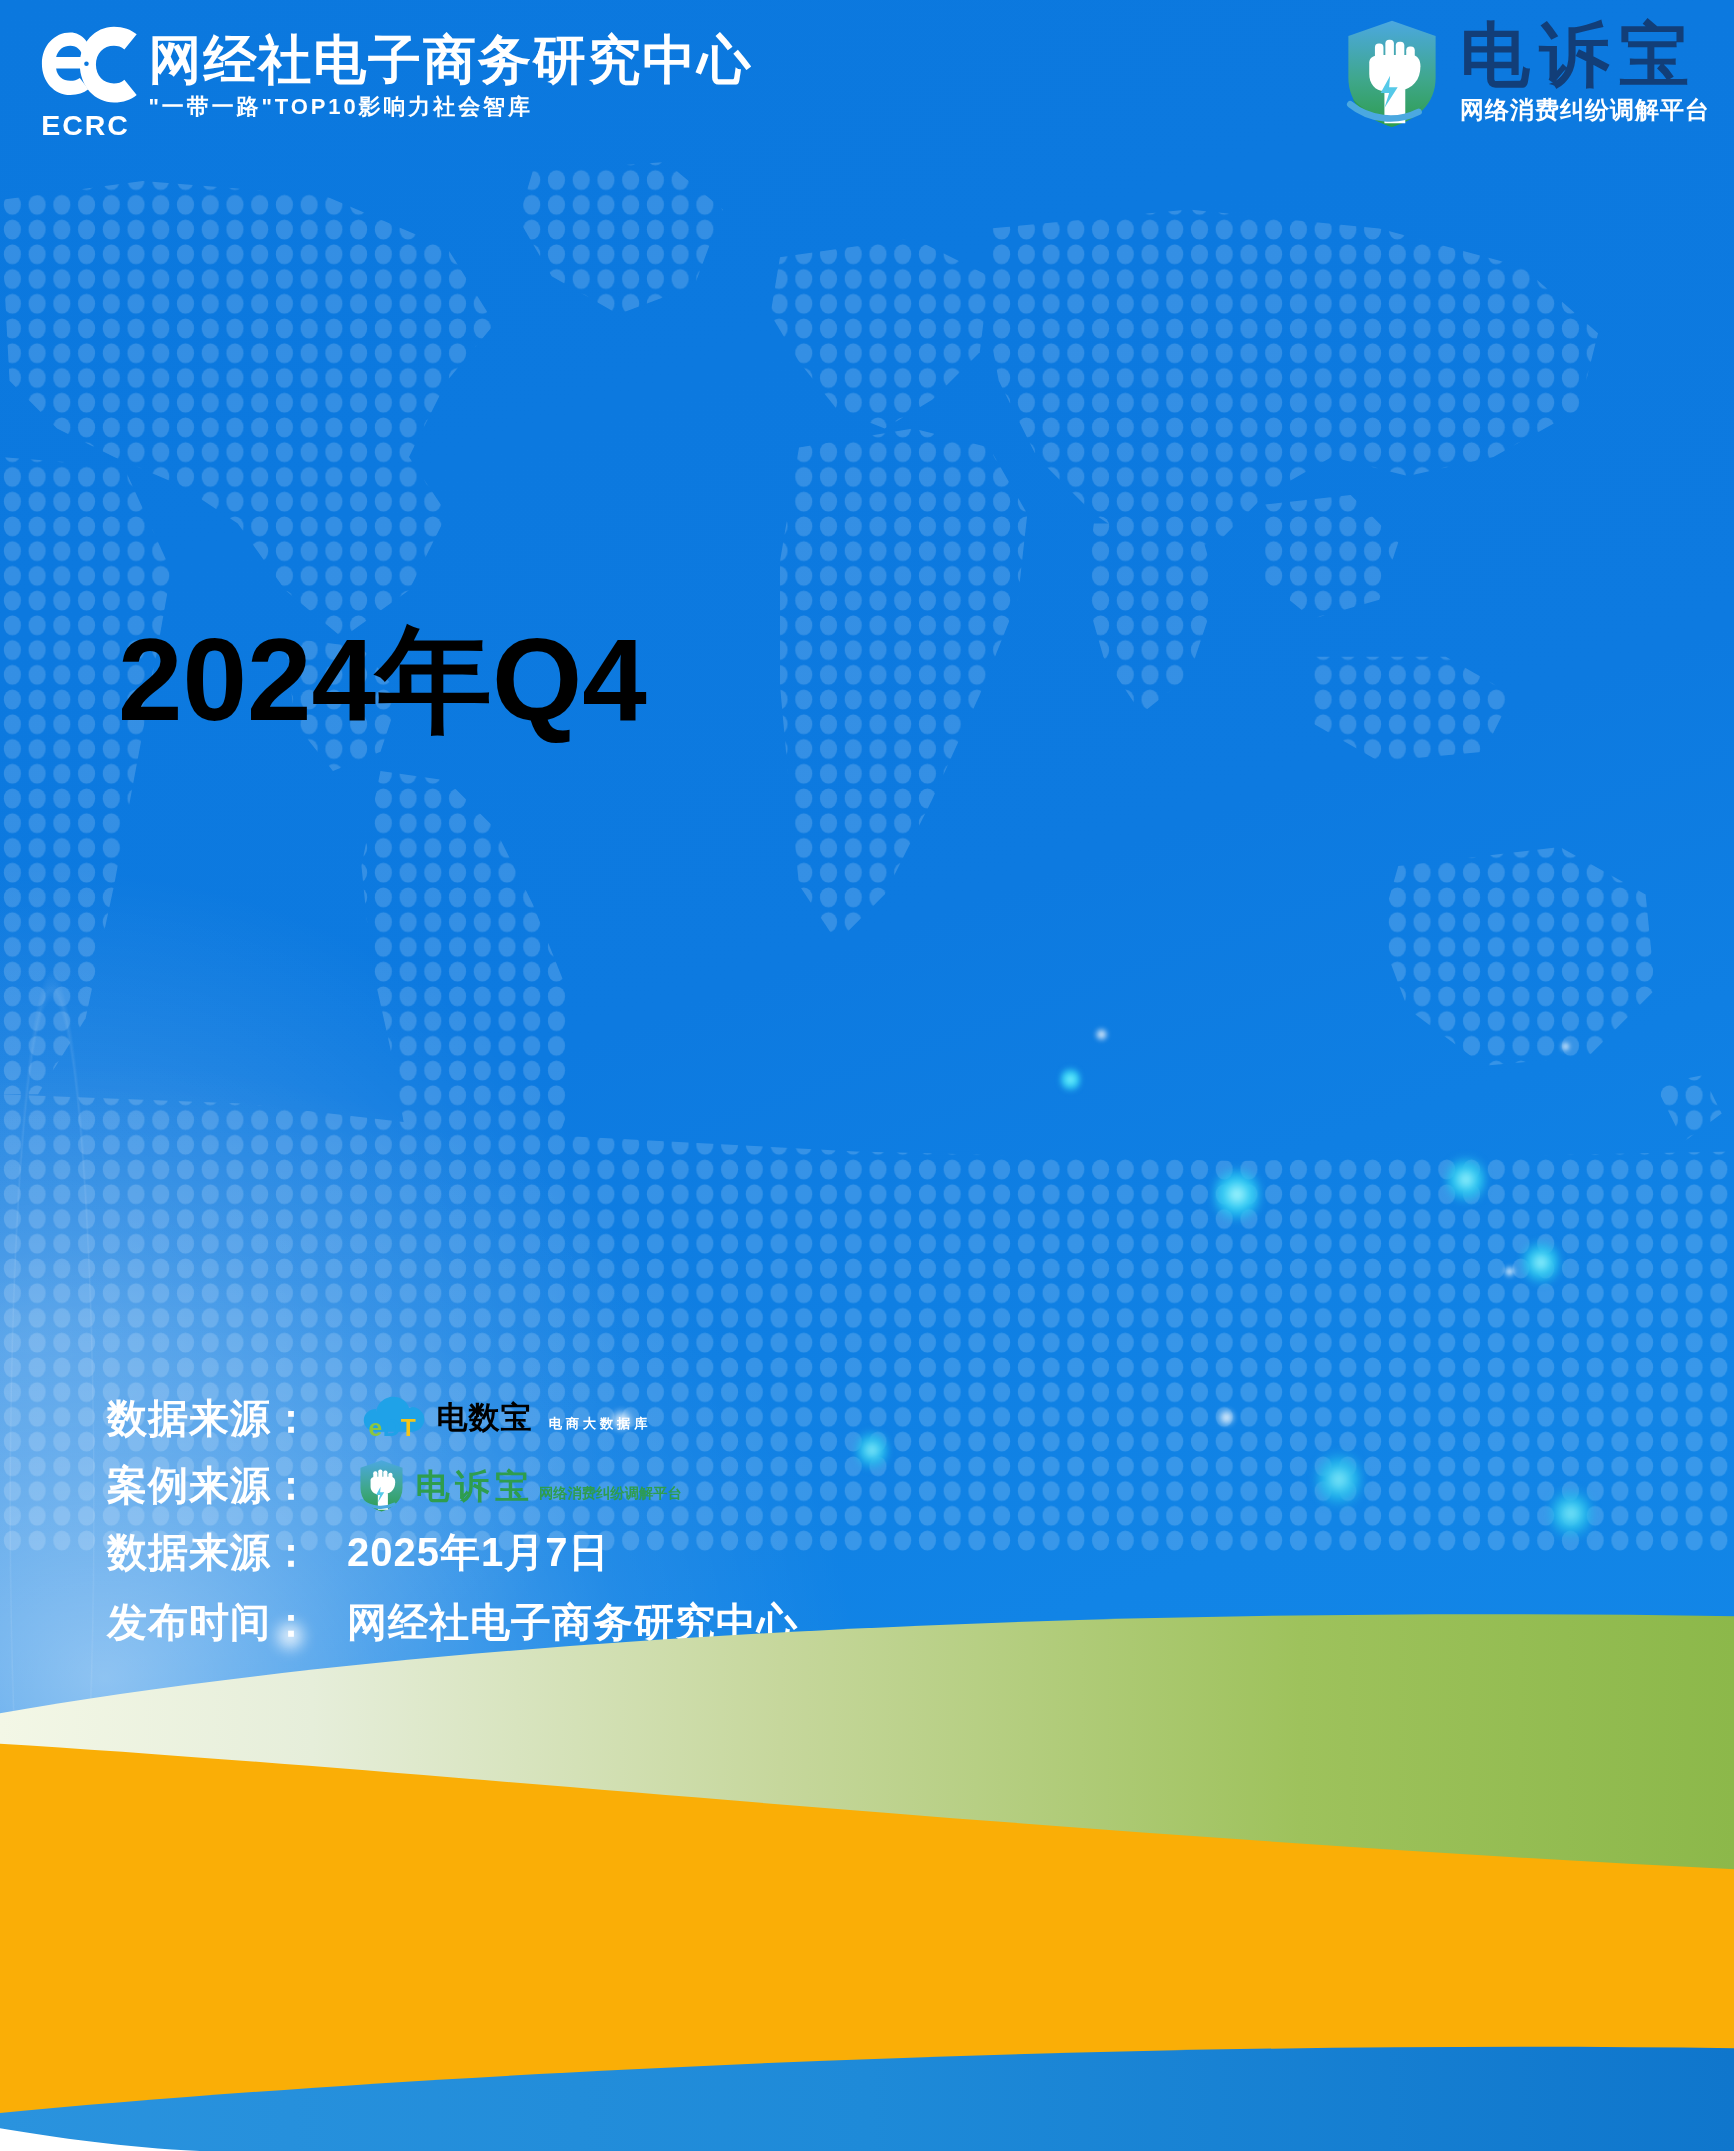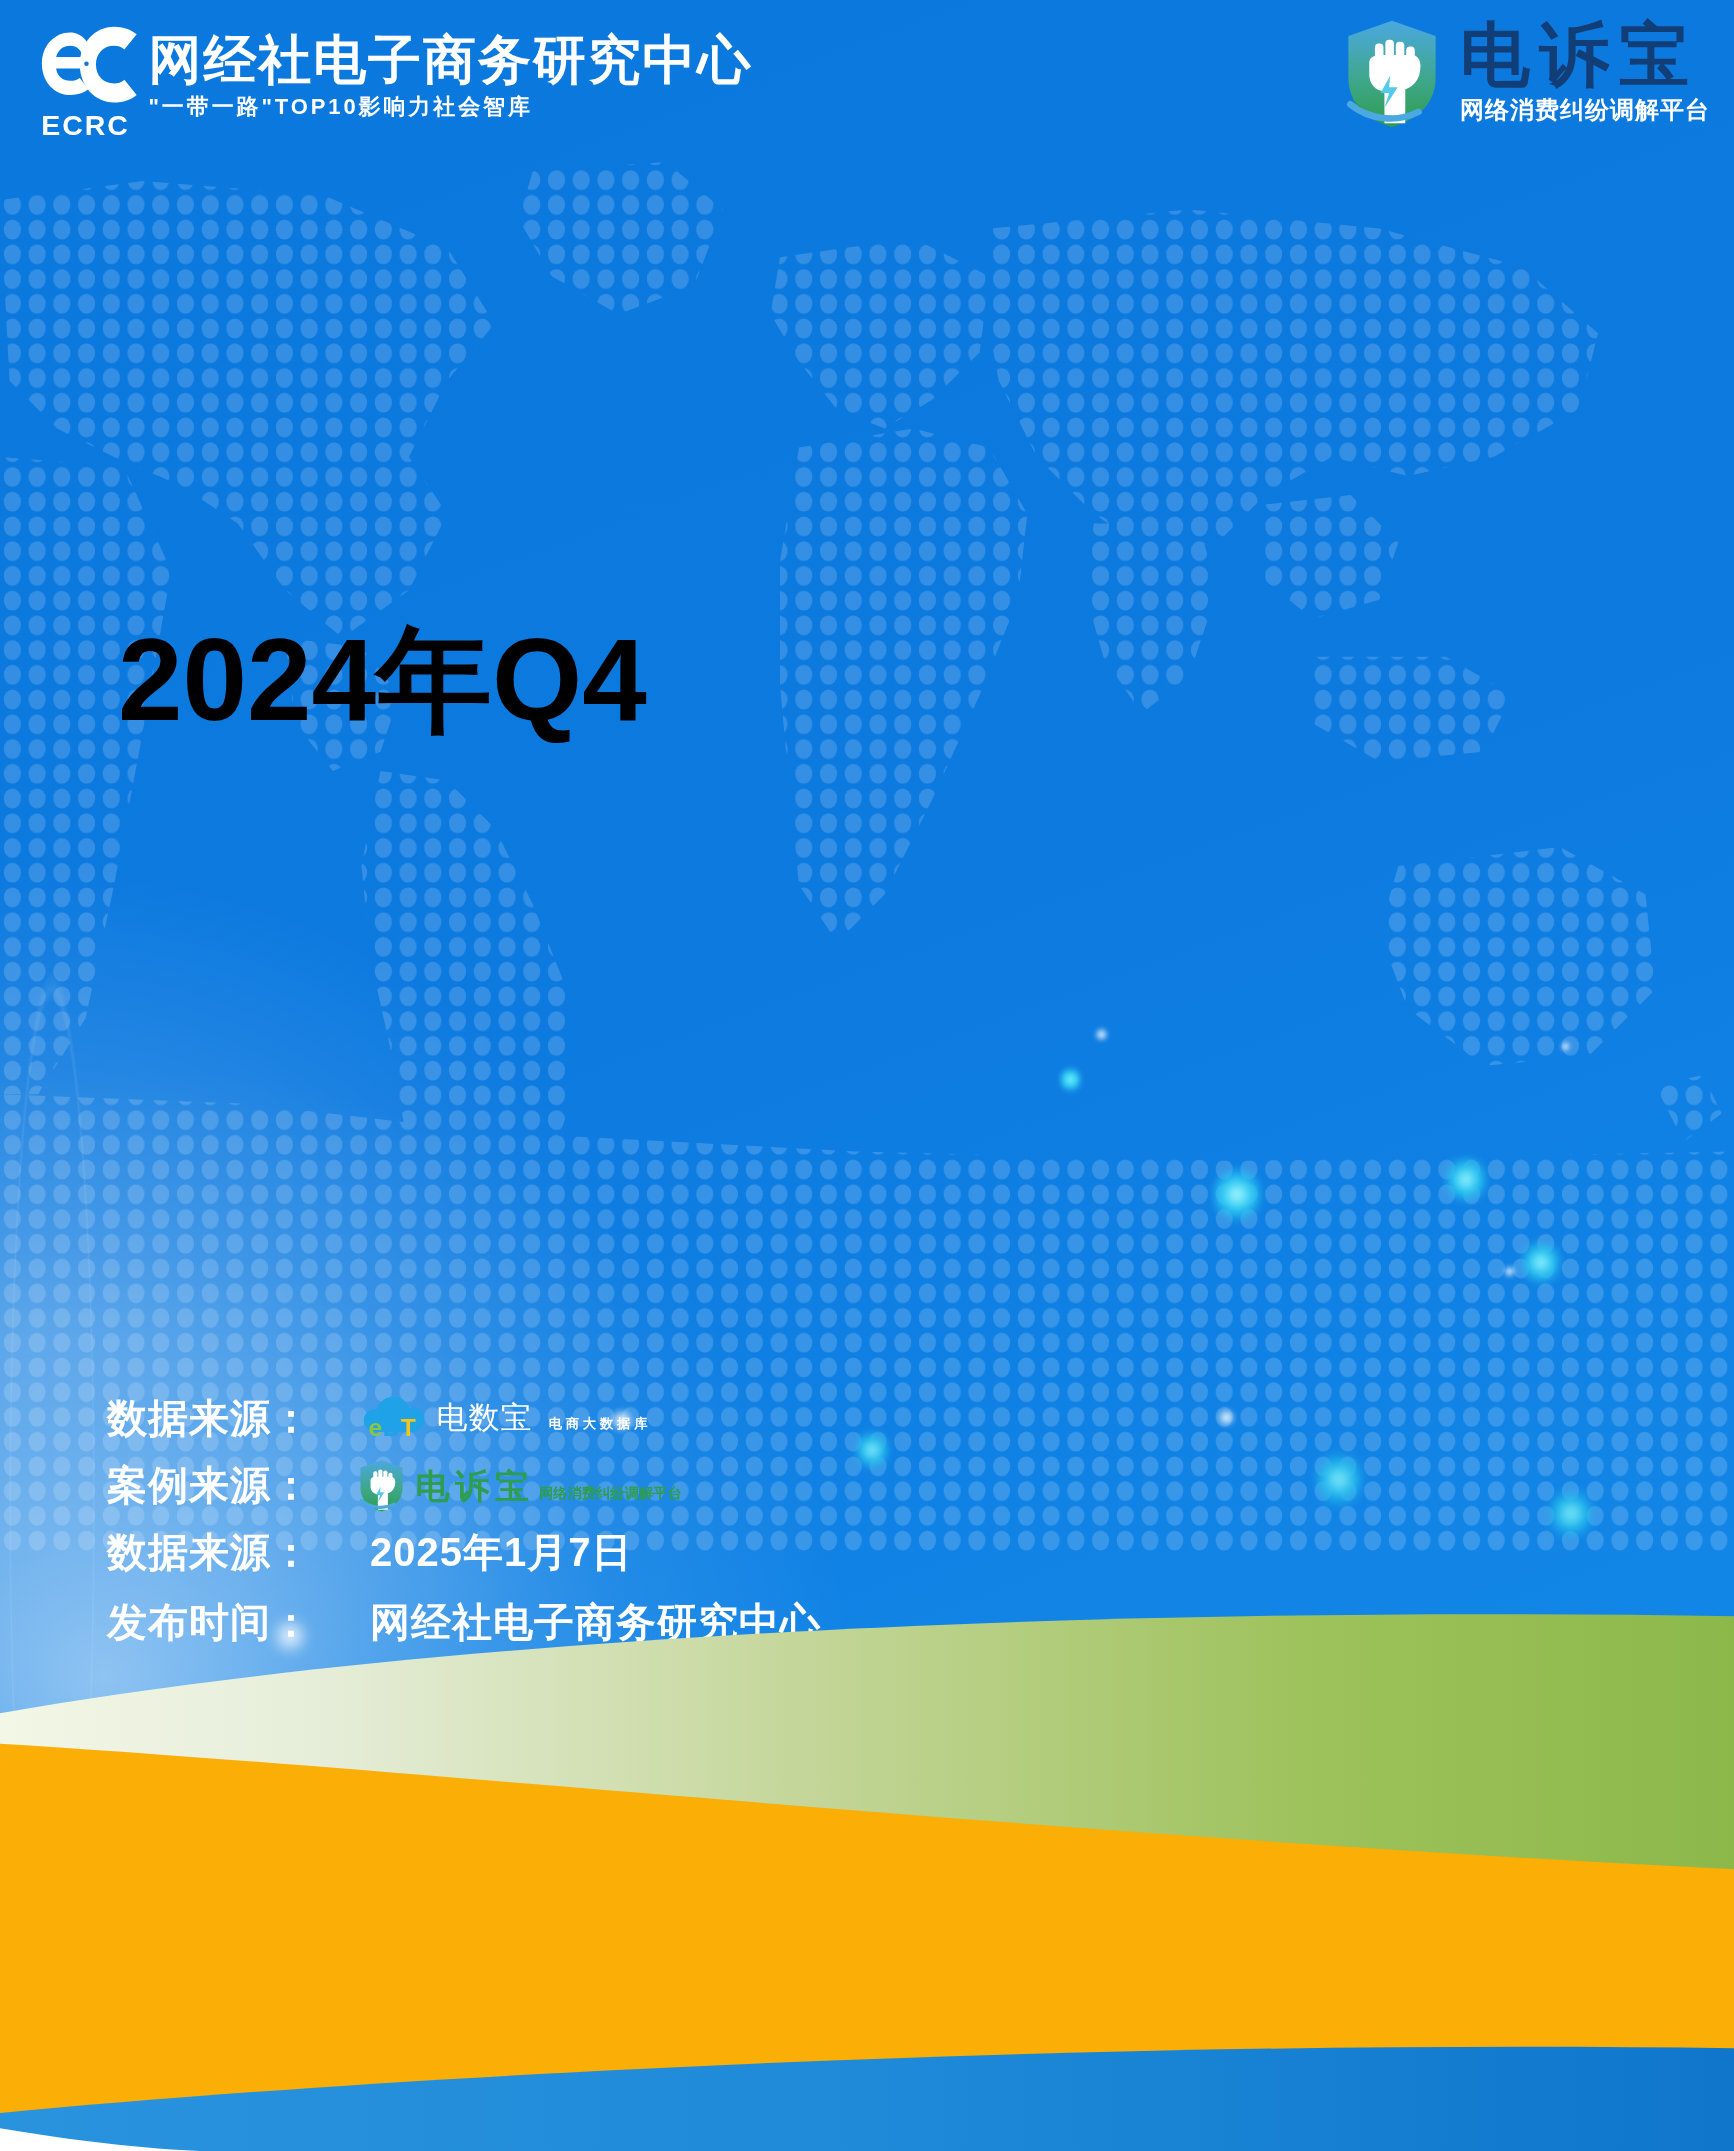--- a/index.html
+++ b/index.html
@@ -86,30 +86,30 @@
 
   
   .meta{ position:absolute; left:107px; top:1391px; }
   .meta-row{ display:flex; align-items:flex-start; height:67px; }
   .meta-label{
     color:#ffffff; font-size:40px; font-weight:700;
     letter-spacing:1px; white-space:nowrap; min-width:240px;
   }
   .meta-value{
     color:#ffffff; font-size:40px; font-weight:700;
-    letter-spacing:1px; white-space:nowrap;margin-left:23px;
+    letter-spacing:1px; white-space:nowrap;
   }
   .meta-row.tight{ height:70px; }
 
   
   .mini-edt{ display:flex; align-items:center; margin-left:7.6px; }
   .mini-edt-cloud{ width:80px; height:53px; flex:0 0 auto; }
   .mini-edt-txt{ margin-left:1.9px; }
   .mini-edt-name{
-    color:#ffffff; font-size:31px; font-weight:400; letter-spacing:1px;
+    color:#000000; font-size:31px; font-weight:700; letter-spacing:1px;
     line-height:1; white-space:nowrap;
   }
   .mini-edt-sub{
     color:#ffffff; font-size:13.3px; font-weight:700; letter-spacing:3.8px;
     white-space:nowrap; margin-top:2.9px; text-align:right;margin-left:12px;
   }
 
   .mini-dsb{ display:flex; align-items:center; margin-left:7.6px; }
   .mini-dsb-shield{ width:53px; height:55px; flex:0 0 auto; }
   .mini-dsb-txt{ margin-left:8px; }

